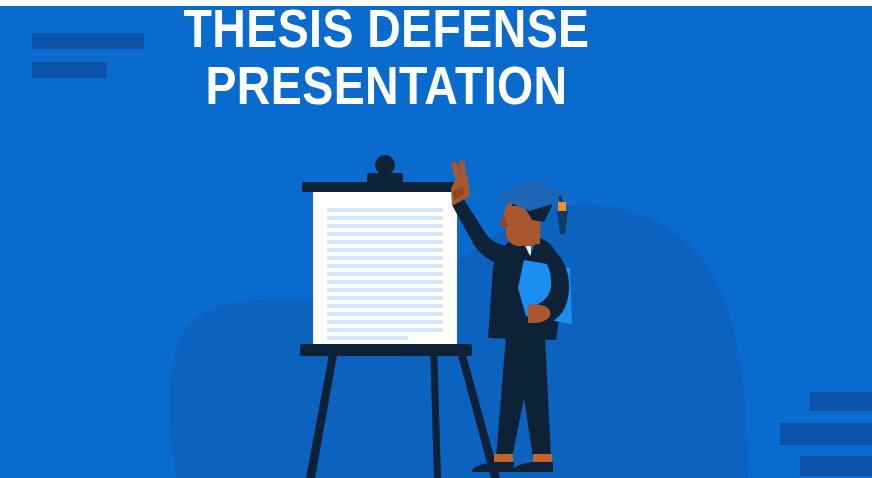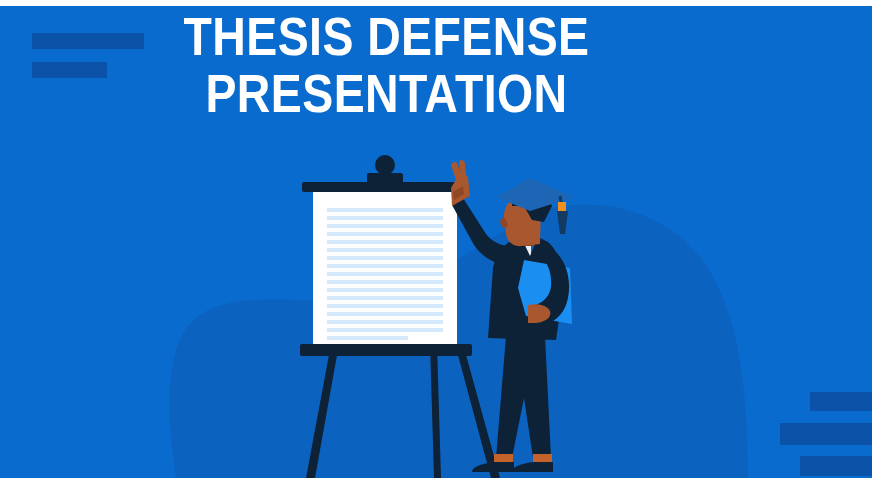--- a/index.html
+++ b/index.html
@@ -31,21 +31,21 @@
     position: absolute;
     left: 0;
     top: 0;
     width: 872px;
     height: 472px;
     display: block;
   }
   .title-block {
     position: absolute;
     left: 0;
-    top: 8px;
+    top: 0;
     width: 773px;
     text-align: center;
     z-index: 6;
     pointer-events: none;
   }
   .title-line {
     display: block;
     color: #ffffff;
     font-family: "Liberation Sans Narrow", "Liberation Sans", sans-serif;
     font-weight: bold;

